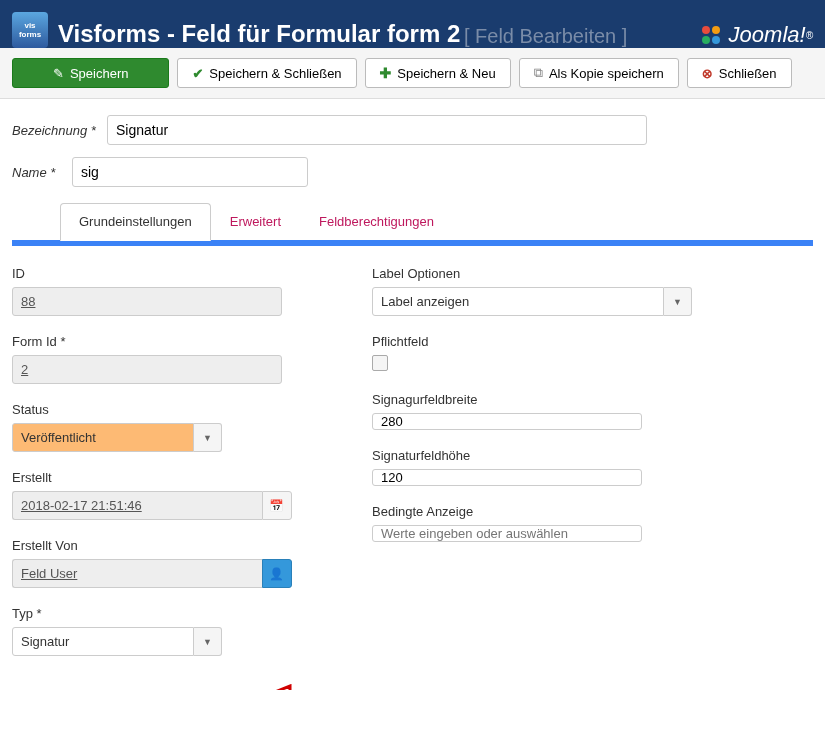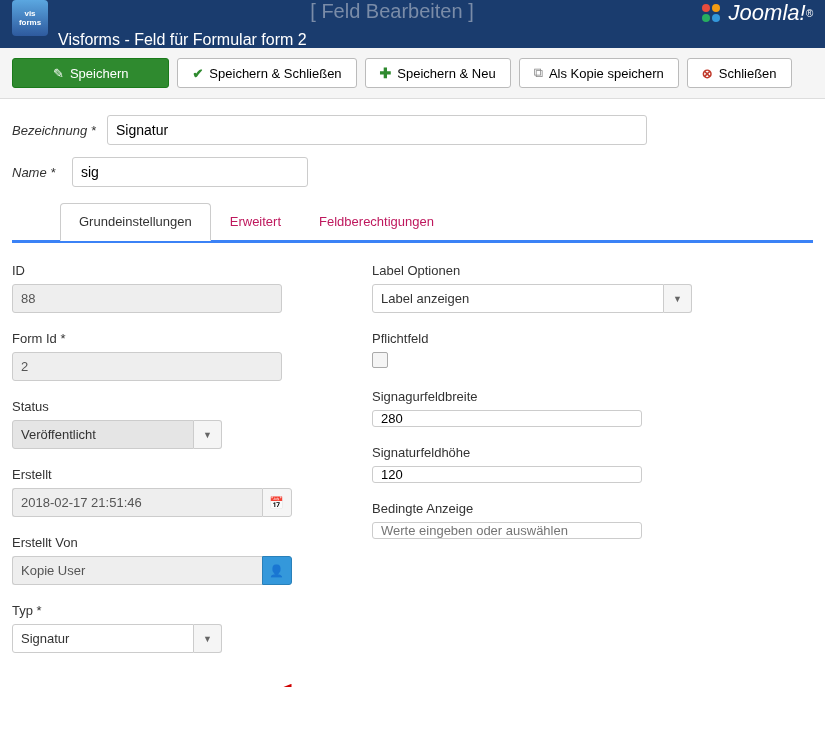--- a/index.html
+++ b/index.html
@@ -1,48 +1,48 @@
 <!DOCTYPE html>
 <html><head>
 <meta charset="utf-8">
 <style>
 * { box-sizing: border-box; margin: 0; padding: 0; }
 body { font-family: Arial, sans-serif; font-size: 13px; color: #333; width: 825px; }
-.header { background: linear-gradient(to bottom, #1a3c6e 0%, #1a3c6e 100%); color: #fff; height: 48px; display: flex; align-items: flex-start; padding: 0 12px; }
+.header { background: linear-gradient(to bottom, #1a3c6e 0%, #1a3c6e 100%); color: #fff; height: 48px; display: flex; align-items: flex-end; padding: 0 12px; }
 .header-logo { width: 36px; height: 36px; background: linear-gradient(to bottom, #5ba7e0 0%, #2e5a9e 100%); border-radius: 4px; margin-right: 10px; display: flex; flex-direction: column; align-items: center; justify-content: center; font-size: 8px; font-weight: bold; color: #fff; }
-.header-title { font-size: 16px; font-weight: normal; margin-top: 31px; }
+.header-title { font-size: 24px; font-weight: bold; margin-top: 31px; }
 .header-subtitle { color: #7a8ca8; font-size: 20px; }
 .header-joomla { margin-left: auto; display: flex; align-items: center; font-size: 22px; font-style: italic; }
 .header-joomla-icon { width: 24px; height: 24px; margin-right: 6px; }
 .toolbar { background: #f5f5f5; border-bottom: 1px solid #ddd; padding: 10px 12px; display: flex; gap: 8px; }
 .btn { display: inline-flex; align-items: center; padding: 6px 14px; border: 1px solid #bbb; background: #fff; border-radius: 3px; font-size: 13px; cursor: pointer; gap: 6px; }
 .btn-primary { background: #2f8a2f; border-color: #1a7a1a; color: #fff; padding: 6px 40px; }
 .icon-check { color: #2f8a2f; font-weight: bold; }
 .icon-plus { color: #2f8a2f; font-weight: bold; font-size: 14px; }
 .icon-copy { color: #888; }
 .icon-close { color: #c0392b; font-weight: bold; }
 .content { padding: 16px 12px; }
 .field-row { display: flex; align-items: center; margin-bottom: 12px; gap: 10px; }
 .field-row label { min-width: 85px; font-size: 13px; font-style: italic; }
 .input-text { border: 1px solid #ccc; border-radius: 3px; padding: 6px 8px; font-size: 14px; }
 .input-large { width: 540px; }
 .input-small { width: 236px; }
-.tabs { display: flex; border-bottom: 3px solid #3b82f6; margin-top: 16px; margin-bottom: 20px; padding-left: 48px; }
+.tabs { display: flex; border-bottom: 6px solid #3b82f6; margin-top: 16px; margin-bottom: 20px; padding-left: 48px; }
 .tab { padding: 10px 18px; font-size: 13px; cursor: pointer; color: #be185d; border: 1px solid transparent; }
 .tab.active { background: #fff; border: 1px solid #ccc; border-bottom: 1px solid #fff; margin-bottom: -1px; border-radius: 4px 4px 0 0; color: #333; }
 .cols { display: flex; gap: 80px; }
 .col { flex: 0 0 280px; }
 .form-group { margin-bottom: 18px; }
 .form-group-label { display: block; margin-bottom: 6px; font-size: 13px; }
-.input-readonly { background: #eee; border: 1px solid #ccc; border-radius: 3px; padding: 6px 8px; width: 270px; font-size: 13px; color: #555; }
+.input-readonly { background: #eee; border: 1px solid #ccc; border-radius: 3px; padding: 6px 8px; width: 270px; font-size: 13px; color: #555; text-decoration: underline; }
 .select-group { display: flex; width: 210px; }
 .select-group-wide { display: flex; width: 320px; }
 .select-input { flex: 1; border: 1px solid #ccc; border-radius: 3px 0 0 3px; padding: 6px 8px; background: #fff; font-size: 13px; }
 .select-caret { width: 28px; border: 1px solid #ccc; border-left: none; border-radius: 0 3px 3px 0; background: #f5f5f5; display: flex; align-items: center; justify-content: center; cursor: pointer; font-size: 9px; color: #666; }
-.select-published .select-input { background: #e5e5e5; }
+.select-published .select-input { background: #fdba74; }
 .input-group { display: flex; width: 280px; }
 .input-group .input-readonly { flex: 1; border-radius: 3px 0 0 3px; border-right: none; }
 .input-group-btn { width: 30px; border: 1px solid #ccc; border-radius: 0 3px 3px 0; background: #f5f5f5; display: flex; align-items: center; justify-content: center; cursor: pointer; font-size: 12px; }
 .input-group-btn.user { background: #3498db; color: #fff; border-color: #2980b9; }
 .checkbox-box { width: 16px; height: 16px; border: 1px solid #aaa; border-radius: 2px; background: #f5f5f5; display: inline-block; }
 .input-num { border: 1px solid #ccc; border-radius: 3px; padding: 0 8px; width: 270px; font-size: 13px; }
 .input-placeholder { color: #999; }
 .arrow-annotation { position: absolute; pointer-events: none; }
 .content { position: relative; }
 </style>
@@ -138,21 +138,21 @@
           <div class="input-readonly">2018-02-17 21:51:46</div>
           <div class="input-group-btn">
             <span>📅</span>
           </div>
         </div>
       </div>
 
       <div class="form-group">
         <label class="form-group-label">Erstellt Von</label>
         <div class="input-group">
-          <div class="input-readonly">Kopie User</div>
+          <div class="input-readonly">Feld User</div>
           <div class="input-group-btn user">
             <span>👤</span>
           </div>
         </div>
       </div>
 
       <div class="form-group">
         <label class="form-group-label">Typ *</label>
         <div class="select-group">
           <div class="select-input">Signatur</div>

